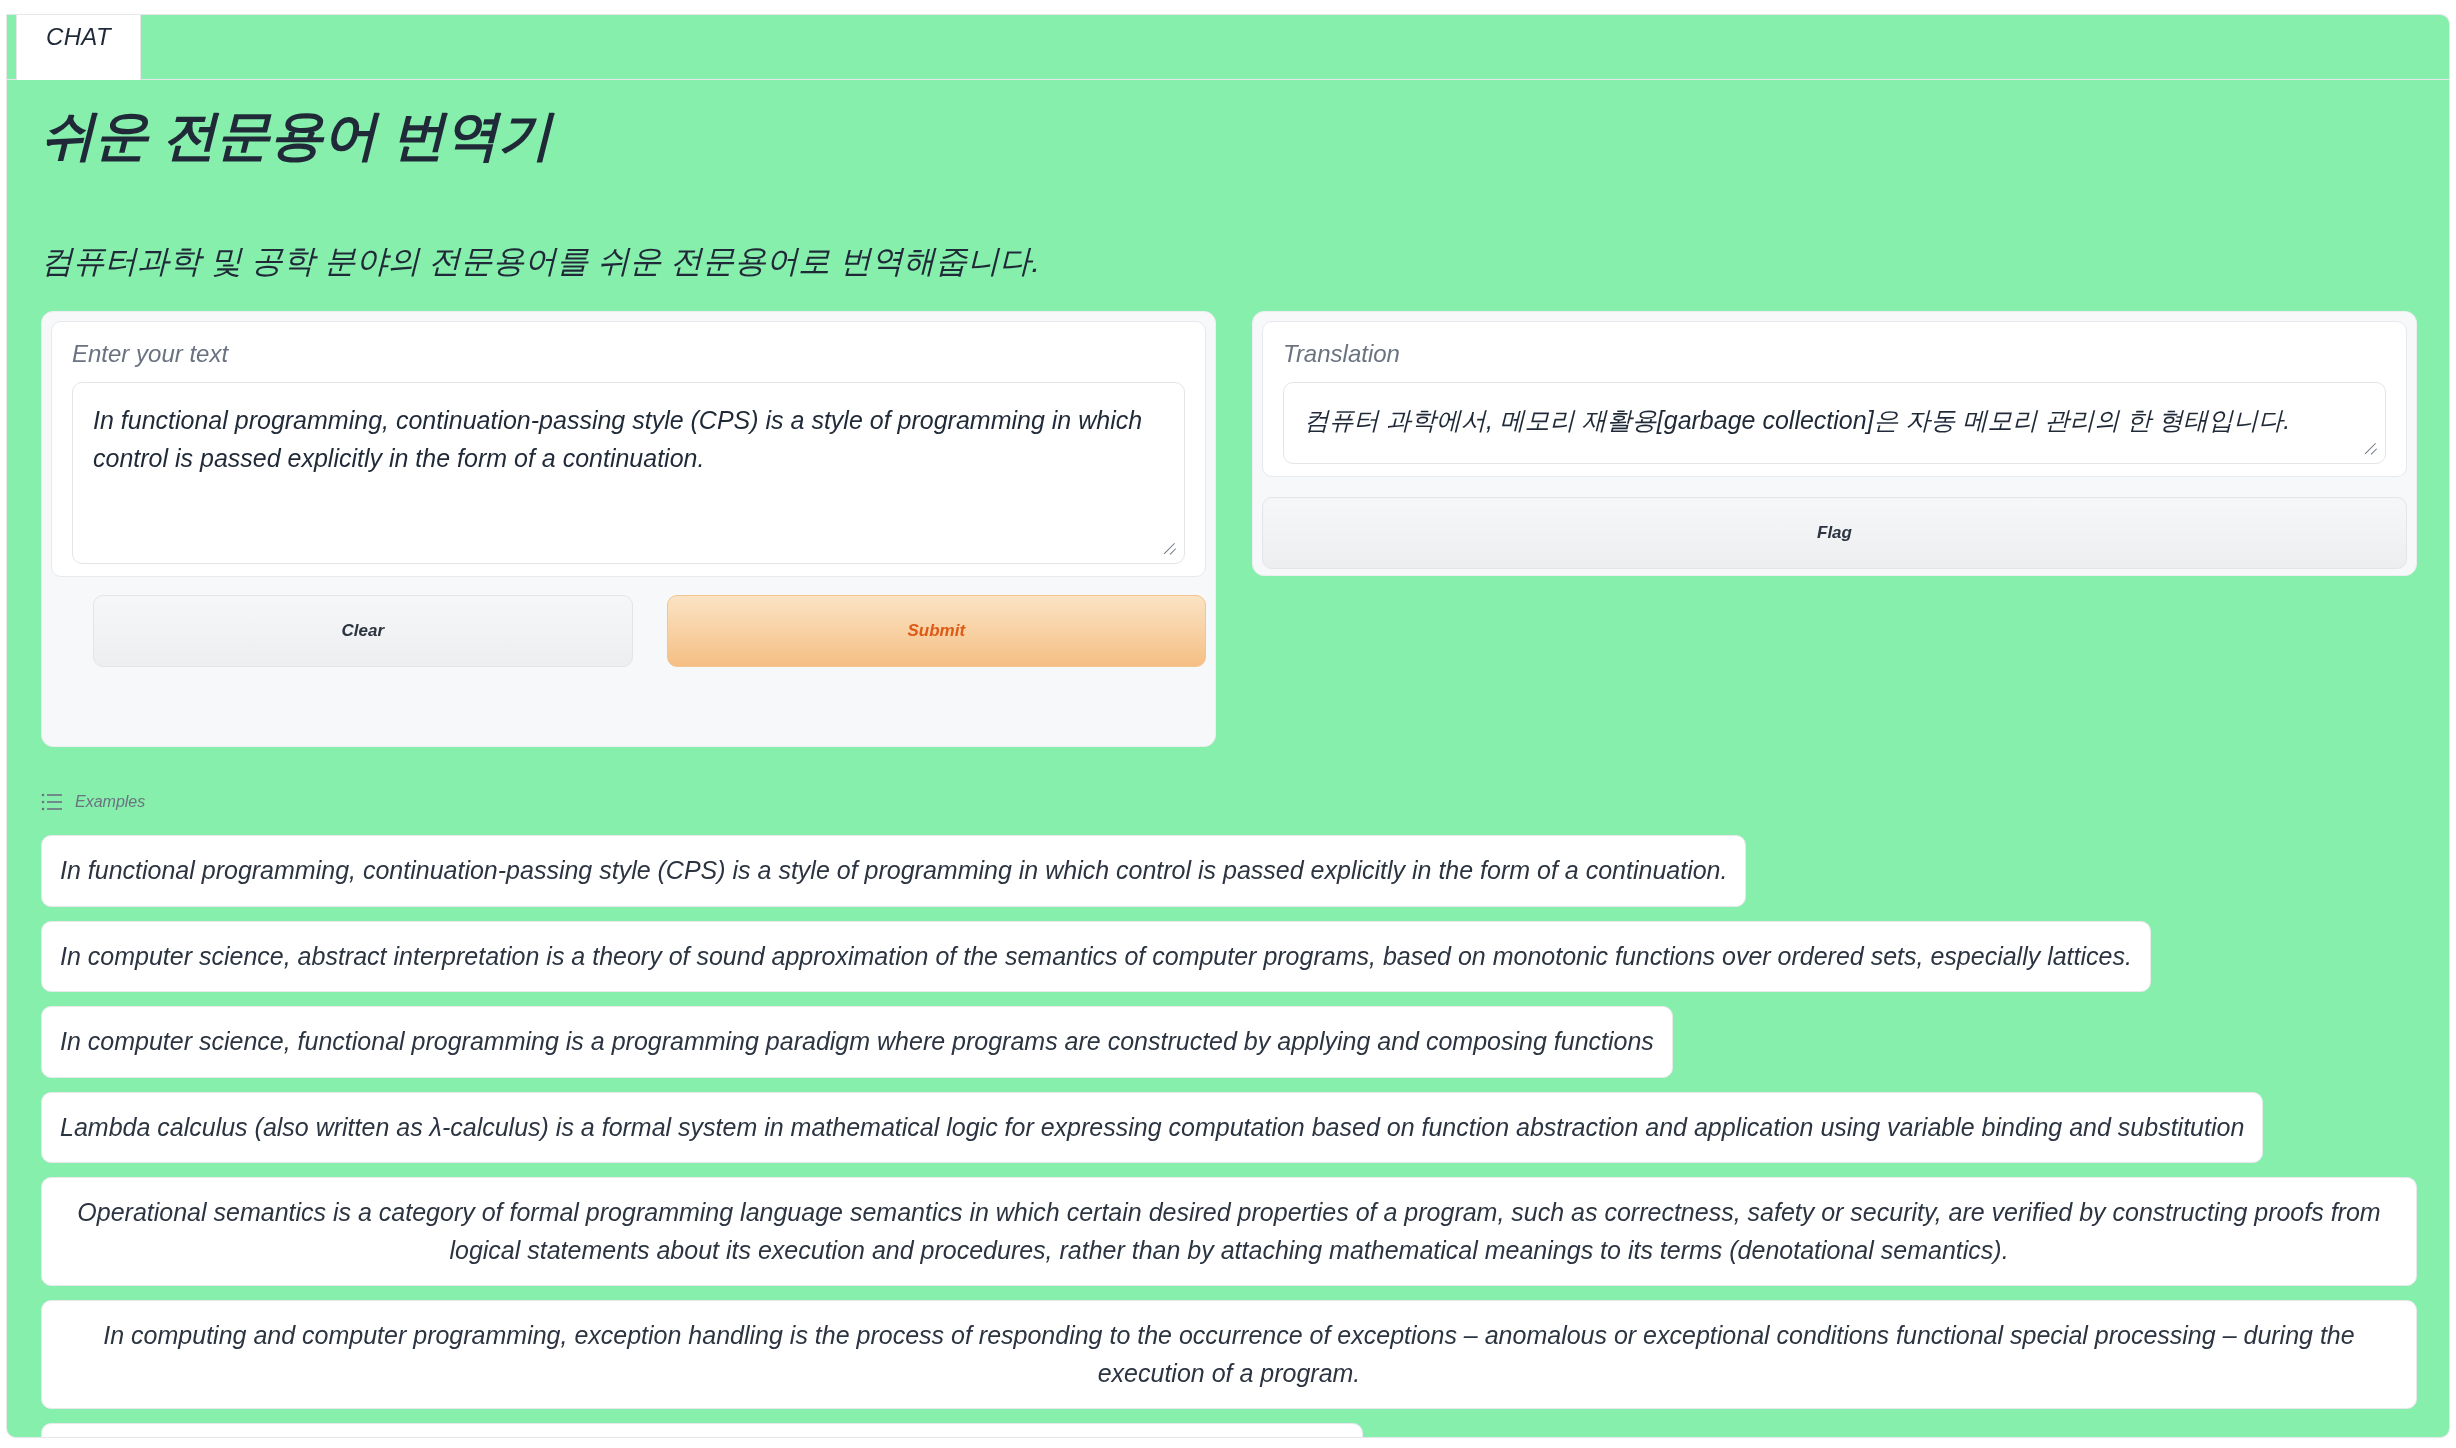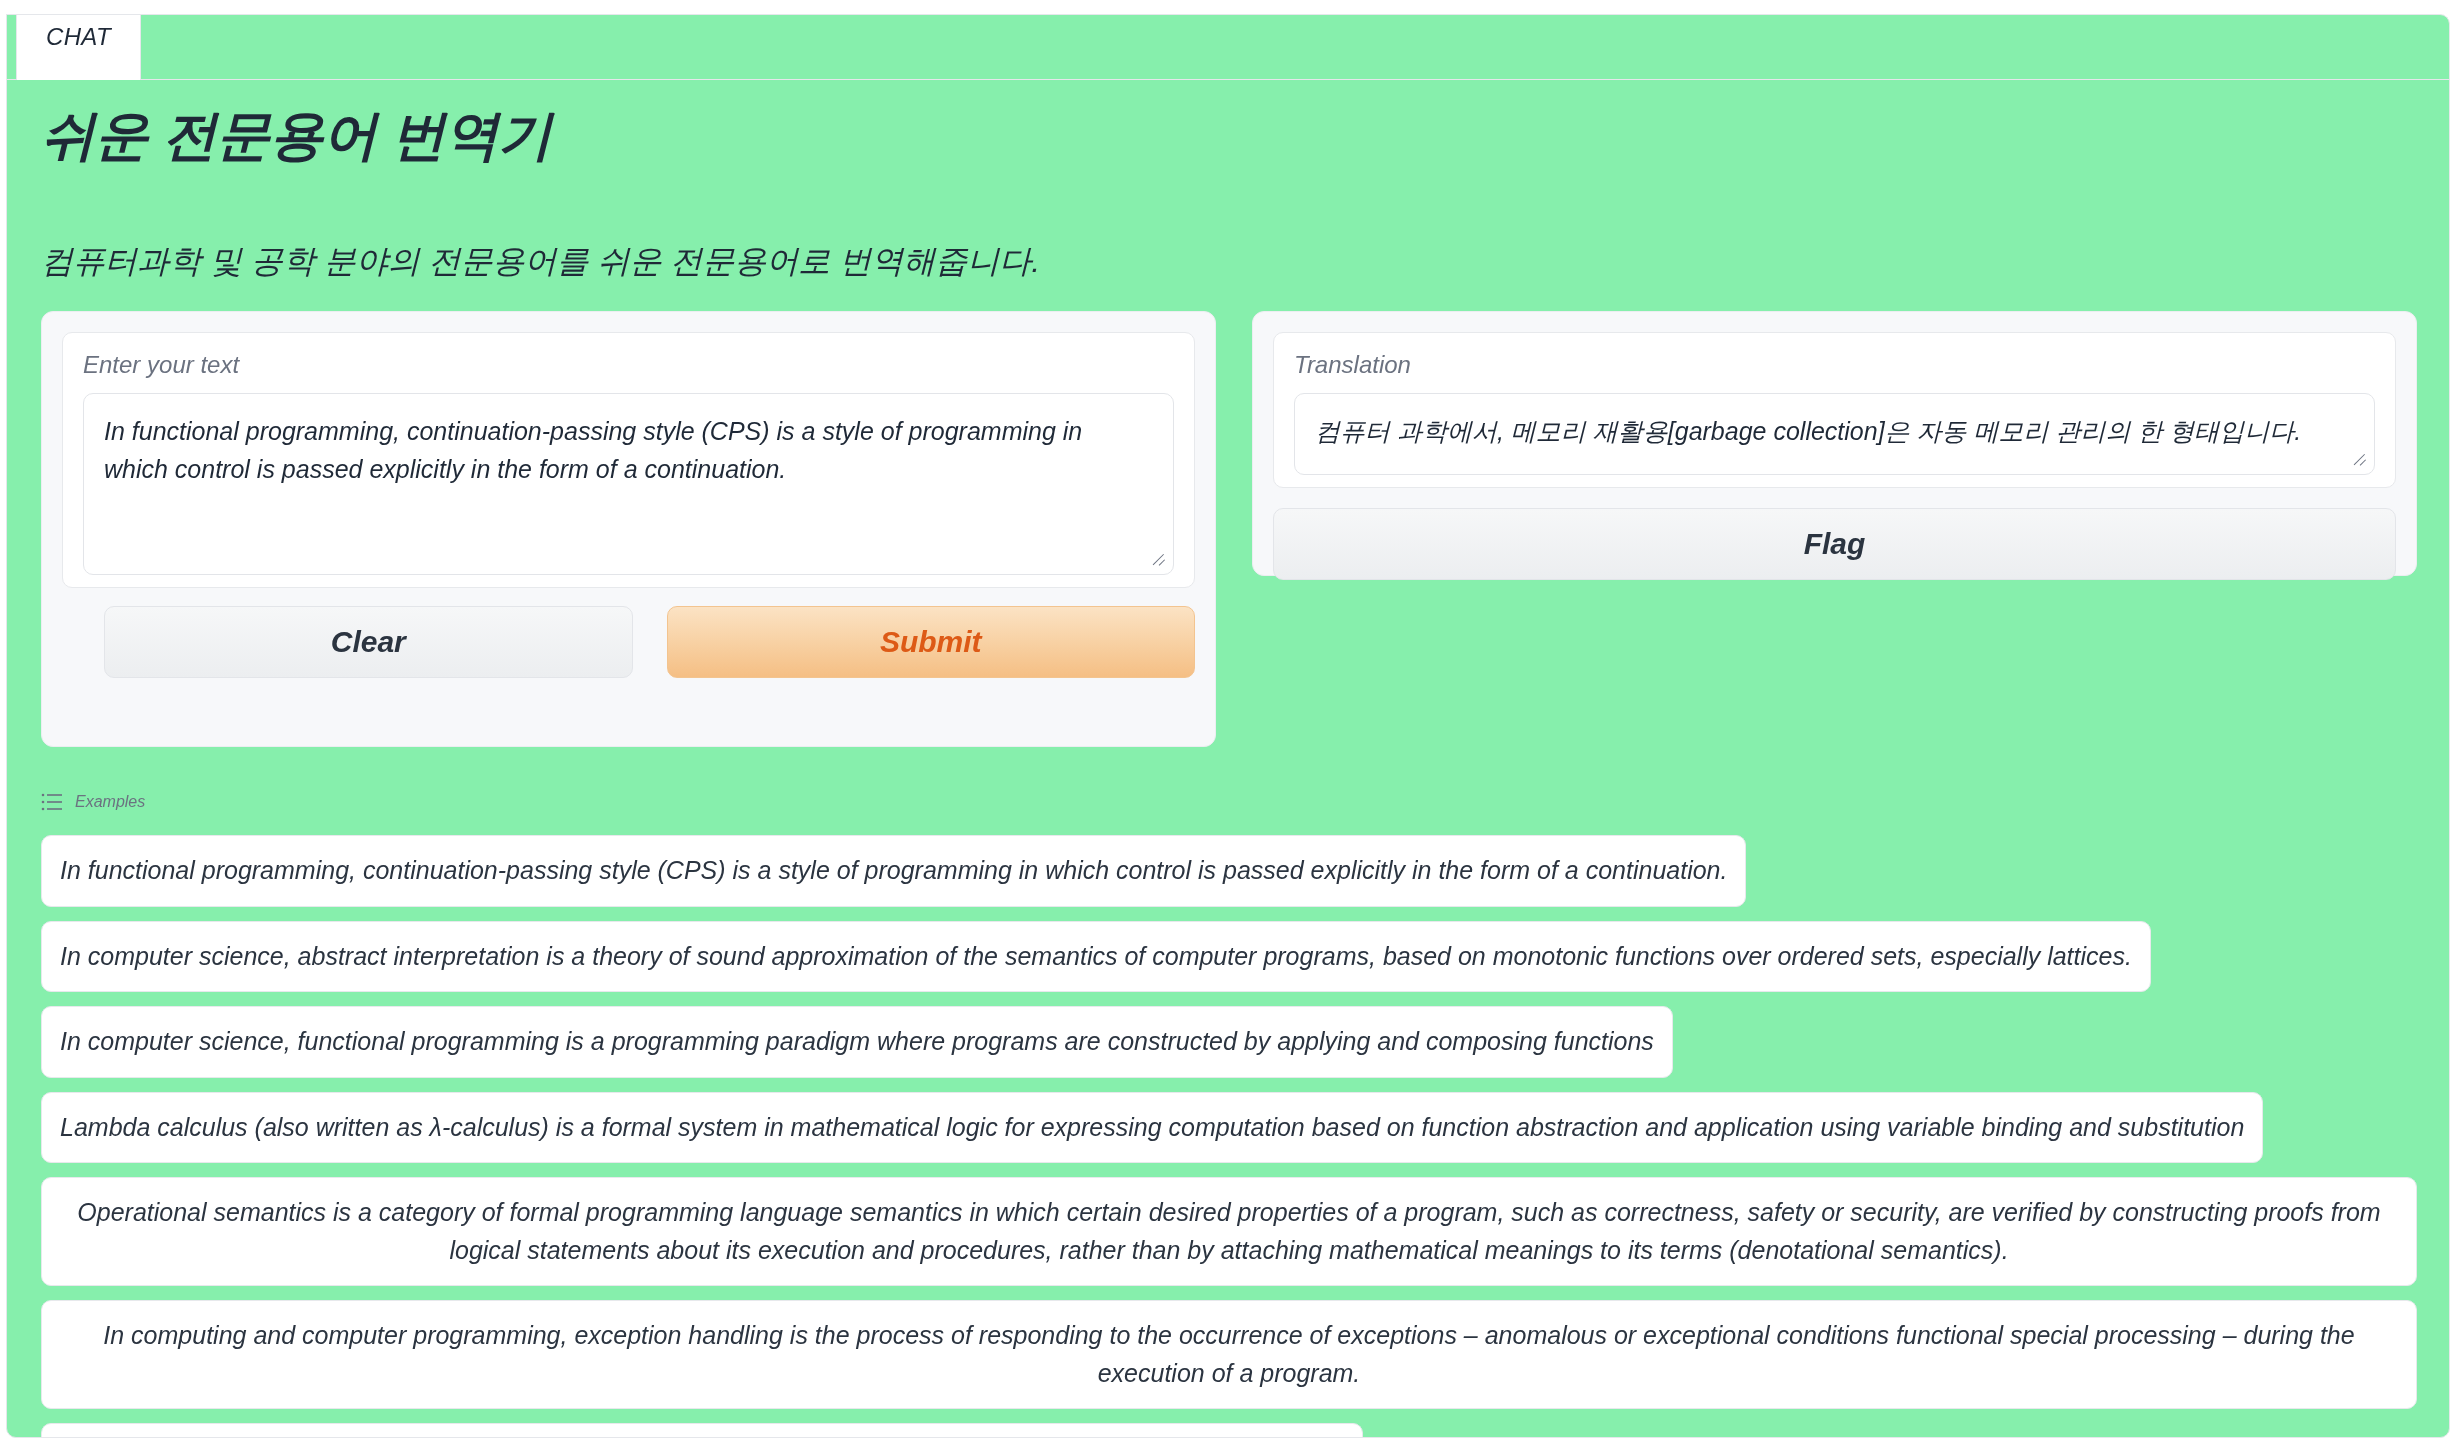--- a/index.html
+++ b/index.html
@@ -73,21 +73,21 @@
     left: 34px; top: 296px;
     width: 2376px; height: 450px;
     display: flex;
     gap: 36px;
   }
 
   .panel {
     background: #f7f8fa;
     border: 1px solid #eceef1;
     border-radius: 12px;
-    padding: 20px;
+    padding: 9px;
   }
   .panel.left  { width: 1175px; height: 436px; }
   .panel.right { width: 1165px; height: 265px; }
 
   .field-box {
     background: #ffffff;
     border: 1px solid #e7e9ec;
     border-radius: 10px;
     padding: 18px 20px 12px 20px;
   }
@@ -141,21 +141,21 @@
     gap: 34px;
     margin-top: 18px;
     margin-left: 42px;
   }
   .btn {
     height: 72px;
     border-radius: 10px;
     display: flex;
     align-items: center;
     justify-content: center;
-    font-size: 30px;
+    font-size: 17px;
     font-weight: 600;
     border: 1px solid #e3e5e9;
     cursor: pointer;
     user-select: none;
   }
   .btn.secondary {
     flex: 1;
     background: linear-gradient(180deg, #f6f7f8 0%, #eceef0 100%);
     color: #2b3440;
   }

